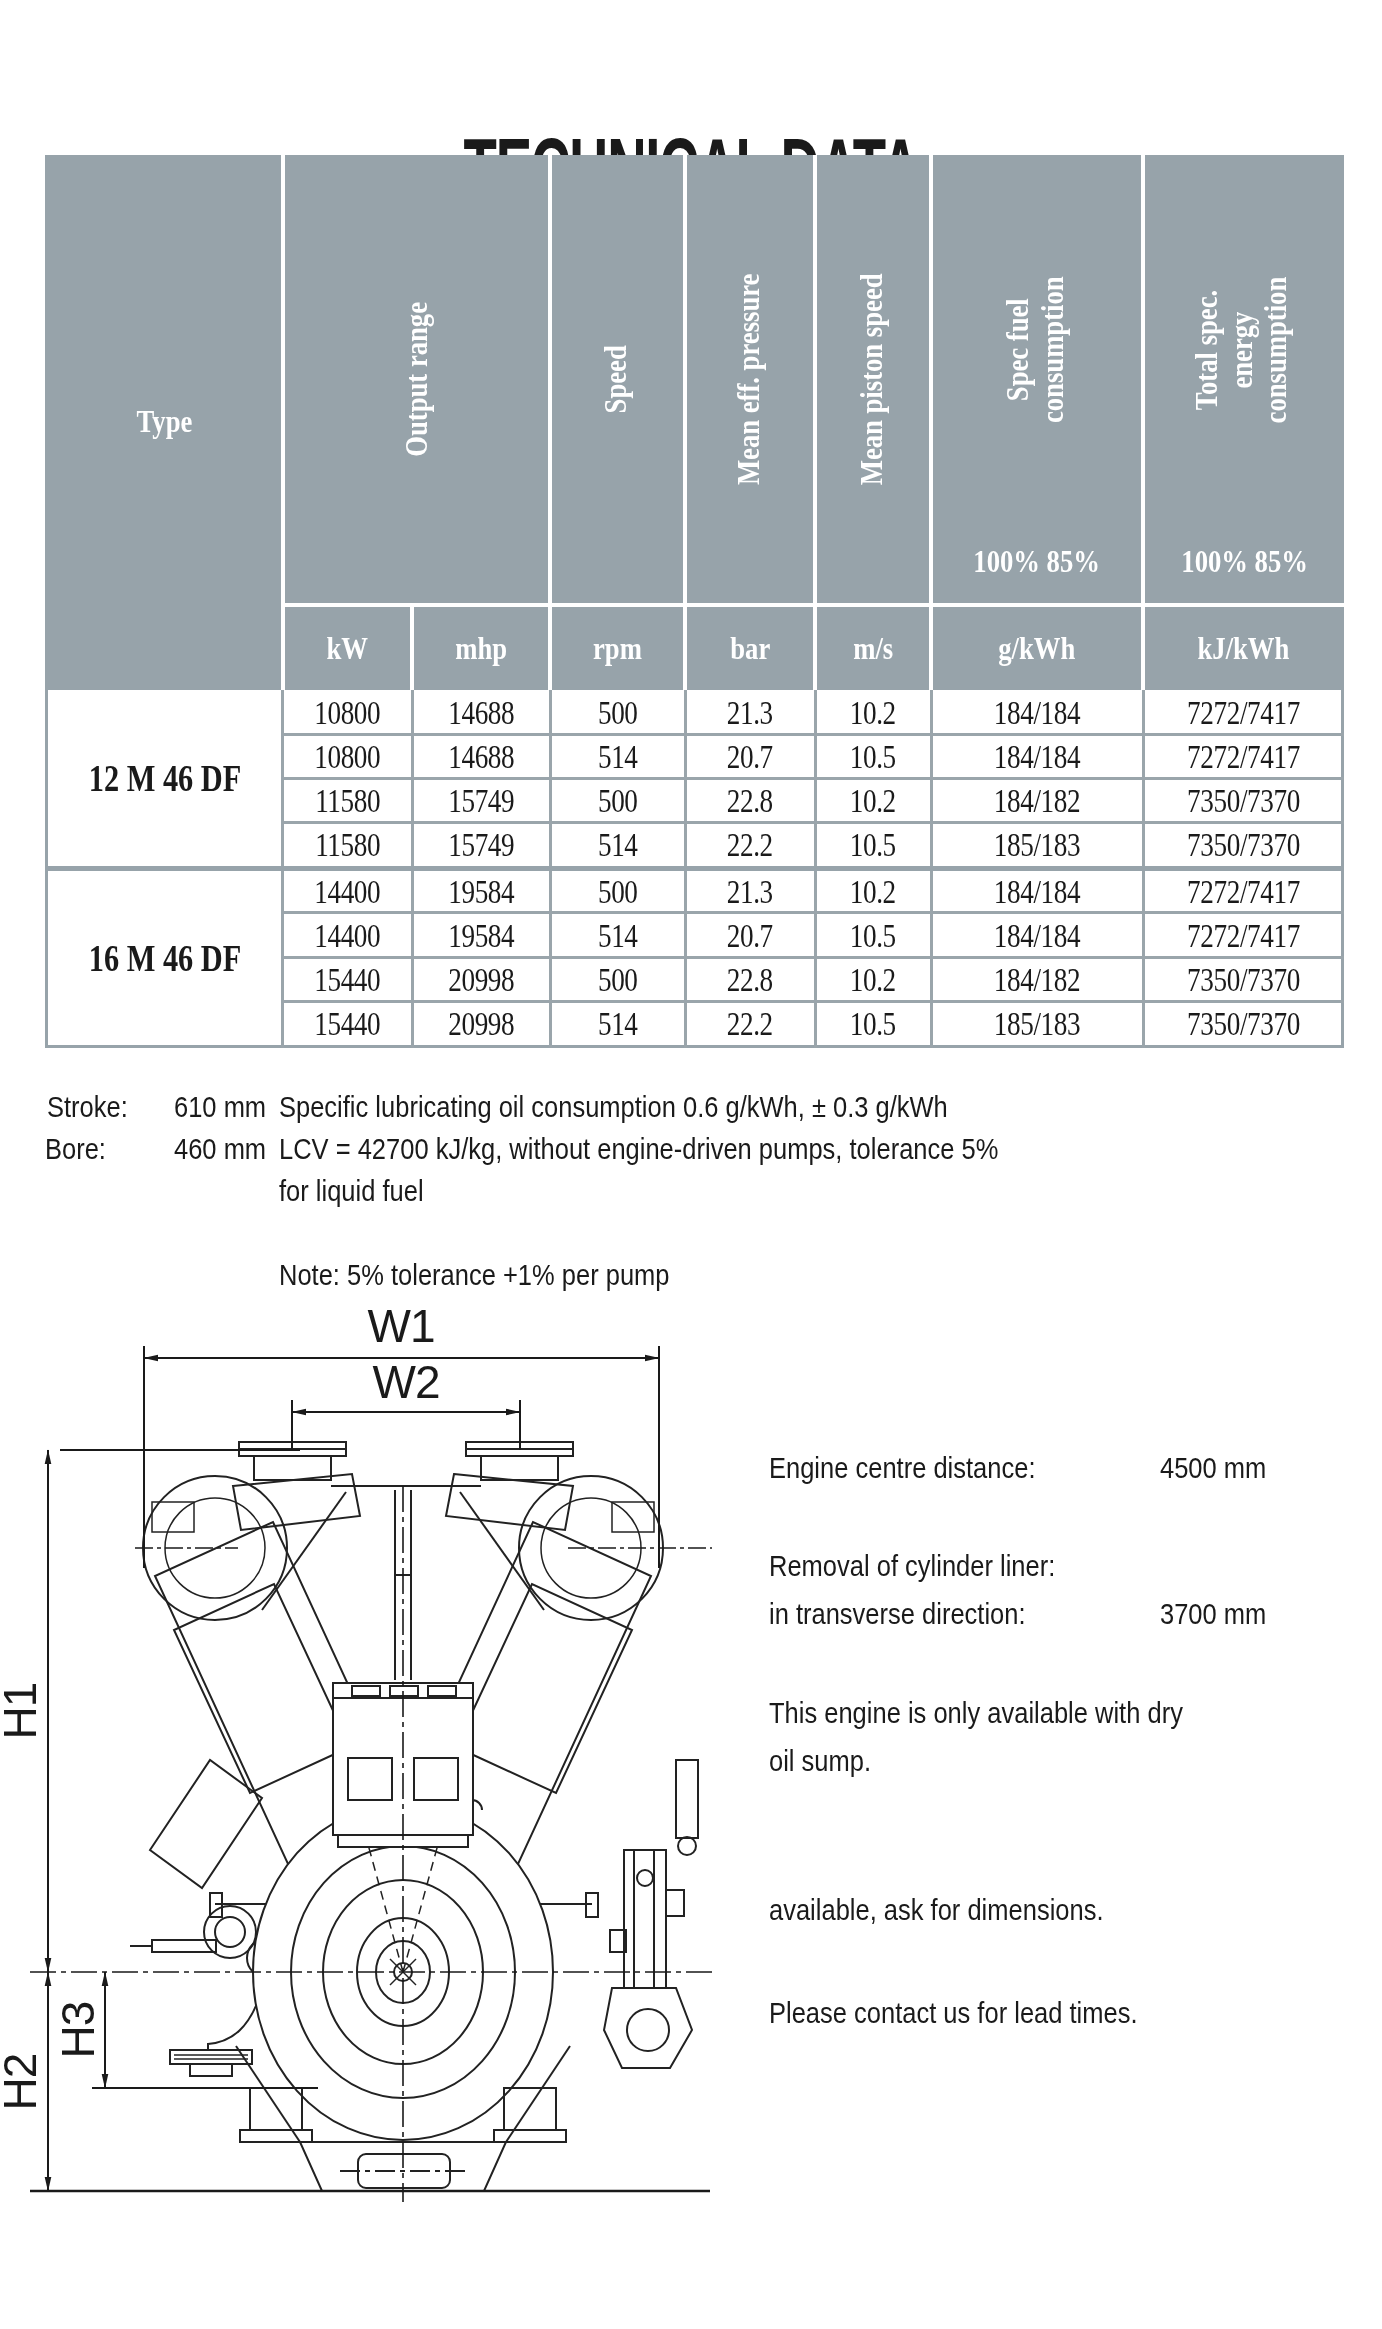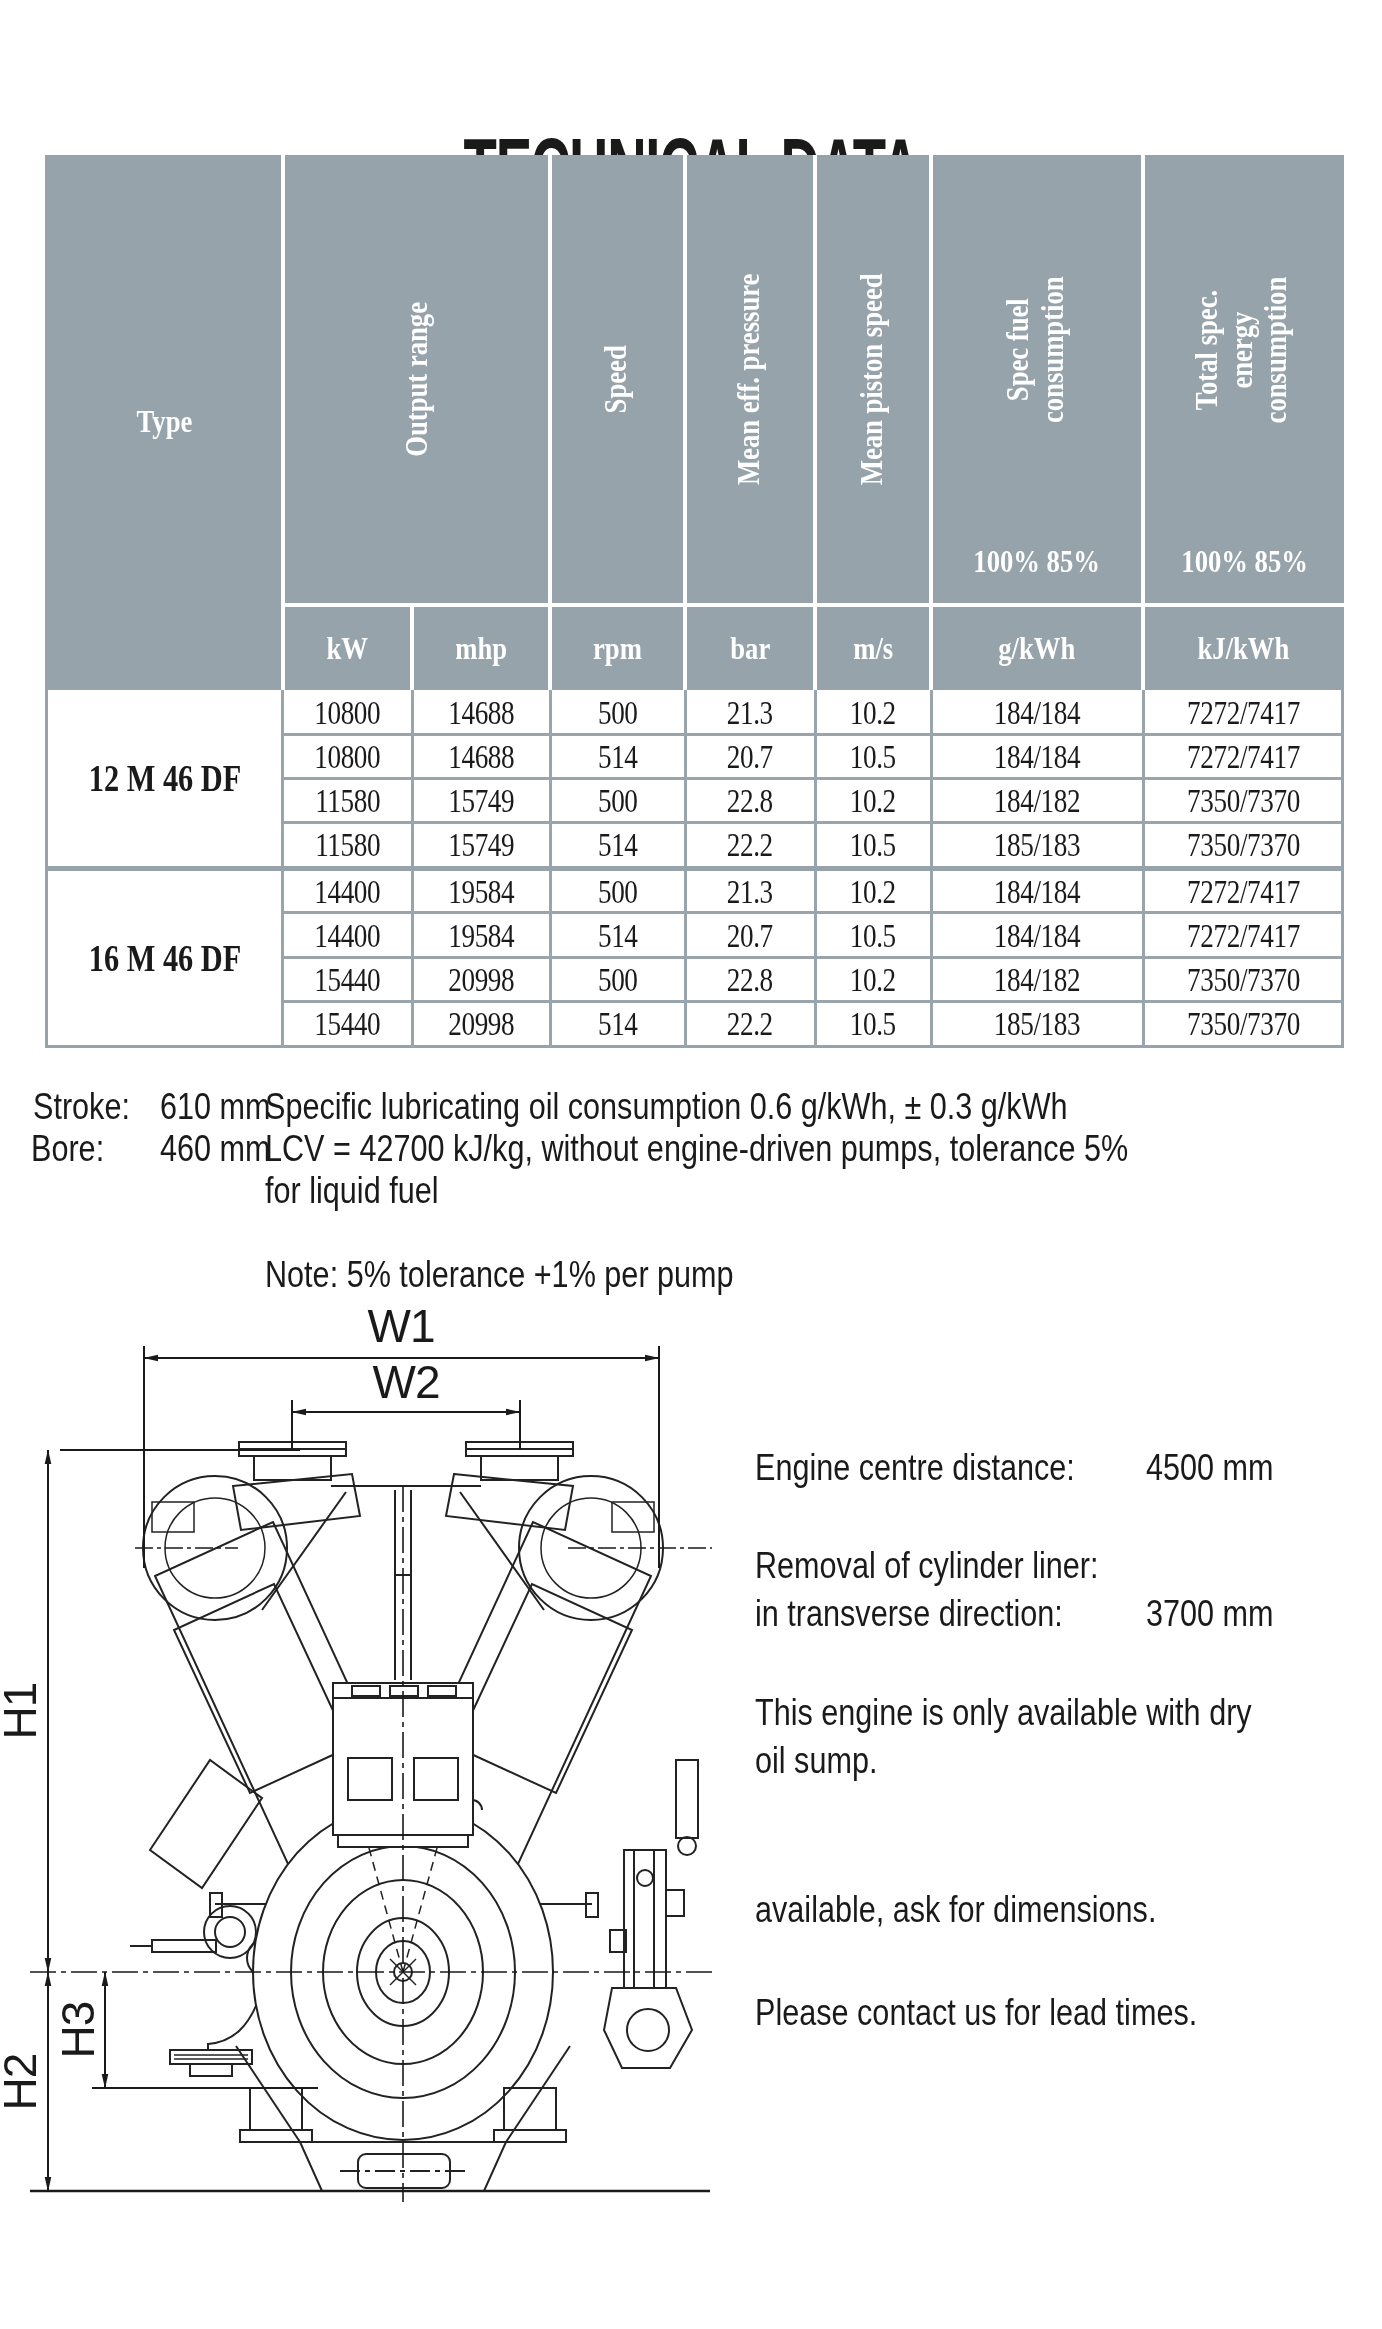--- a/index.html
+++ b/index.html
@@ -27,21 +27,21 @@
   .tcell{position:absolute;display:flex;align-items:center;justify-content:center;
          font-size:37px;font-weight:bold;}
   .tcell>span{display:inline-block;transform:scaleX(.82);white-space:nowrap;}
   .r0{top:535px;height:45px}.r1{top:580px;height:44px}.r2{top:624px;height:44px}
   .r3{top:668px;height:44px}.r4{top:716px;height:42px}.r5{top:758px;height:45px}
   .r6{top:803px;height:44px}.r7{top:847px;height:43px}
   .c1{left:239px;width:127px}.c2{left:369px;width:134px}.c3{left:507px;width:131px}
   .c4{left:642px;width:126px}.c5{left:772px;width:112px}.c6{left:888px;width:208px}
   .c7{left:1100px;width:196px}
   
-  .tx{position:absolute;font-size:36px;line-height:40px;height:42px;white-space:nowrap;}
+  .tx{position:absolute;font-size:30px;line-height:40px;height:42px;white-space:nowrap;margin-left:14px;}
   .tx>span{display:inline-block;transform:scaleX(.85);transform-origin:left center;white-space:nowrap;}
   .val{position:absolute;left:0;top:0;}
   
   #drawing{position:absolute;left:0px;top:1290px;}
   text{font-family:"Liberation Sans",sans-serif;fill:#1a1a1a;}
   .dimtxt{font-size:46px;letter-spacing:-1px;}
   .cyltxt{font-size:15px;font-weight:bold;}
 </style>
 </head>
 <body>

